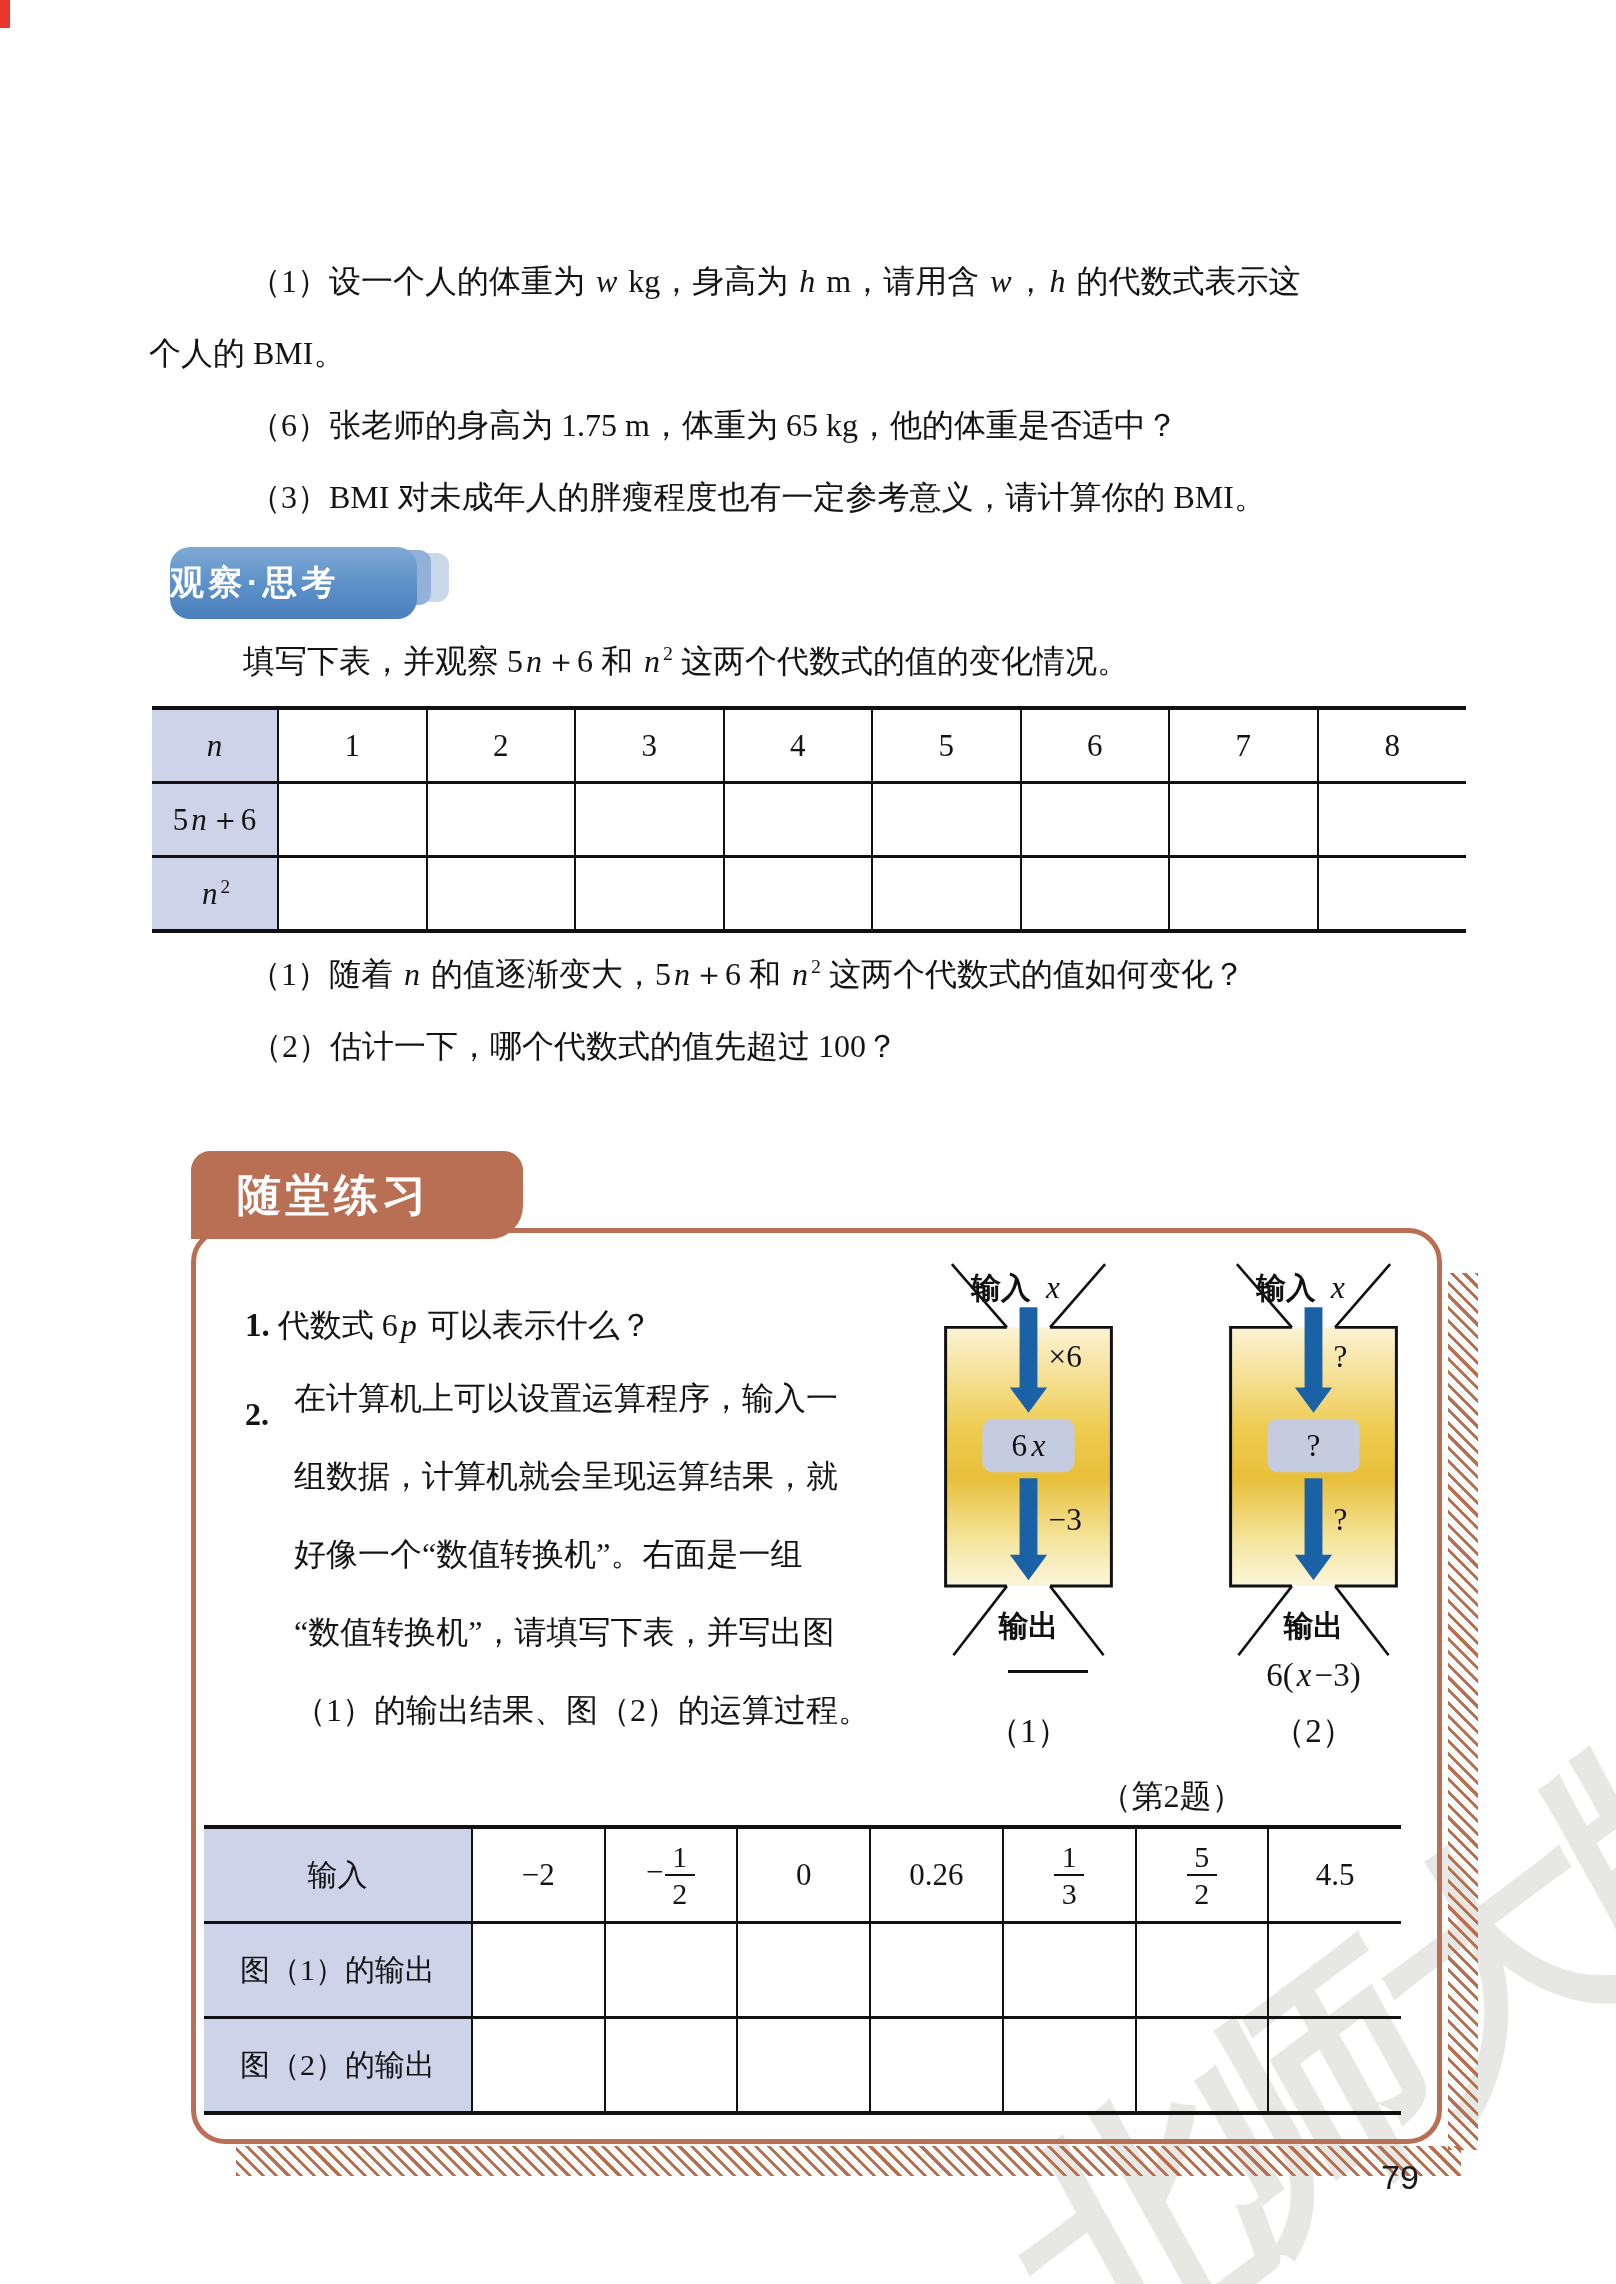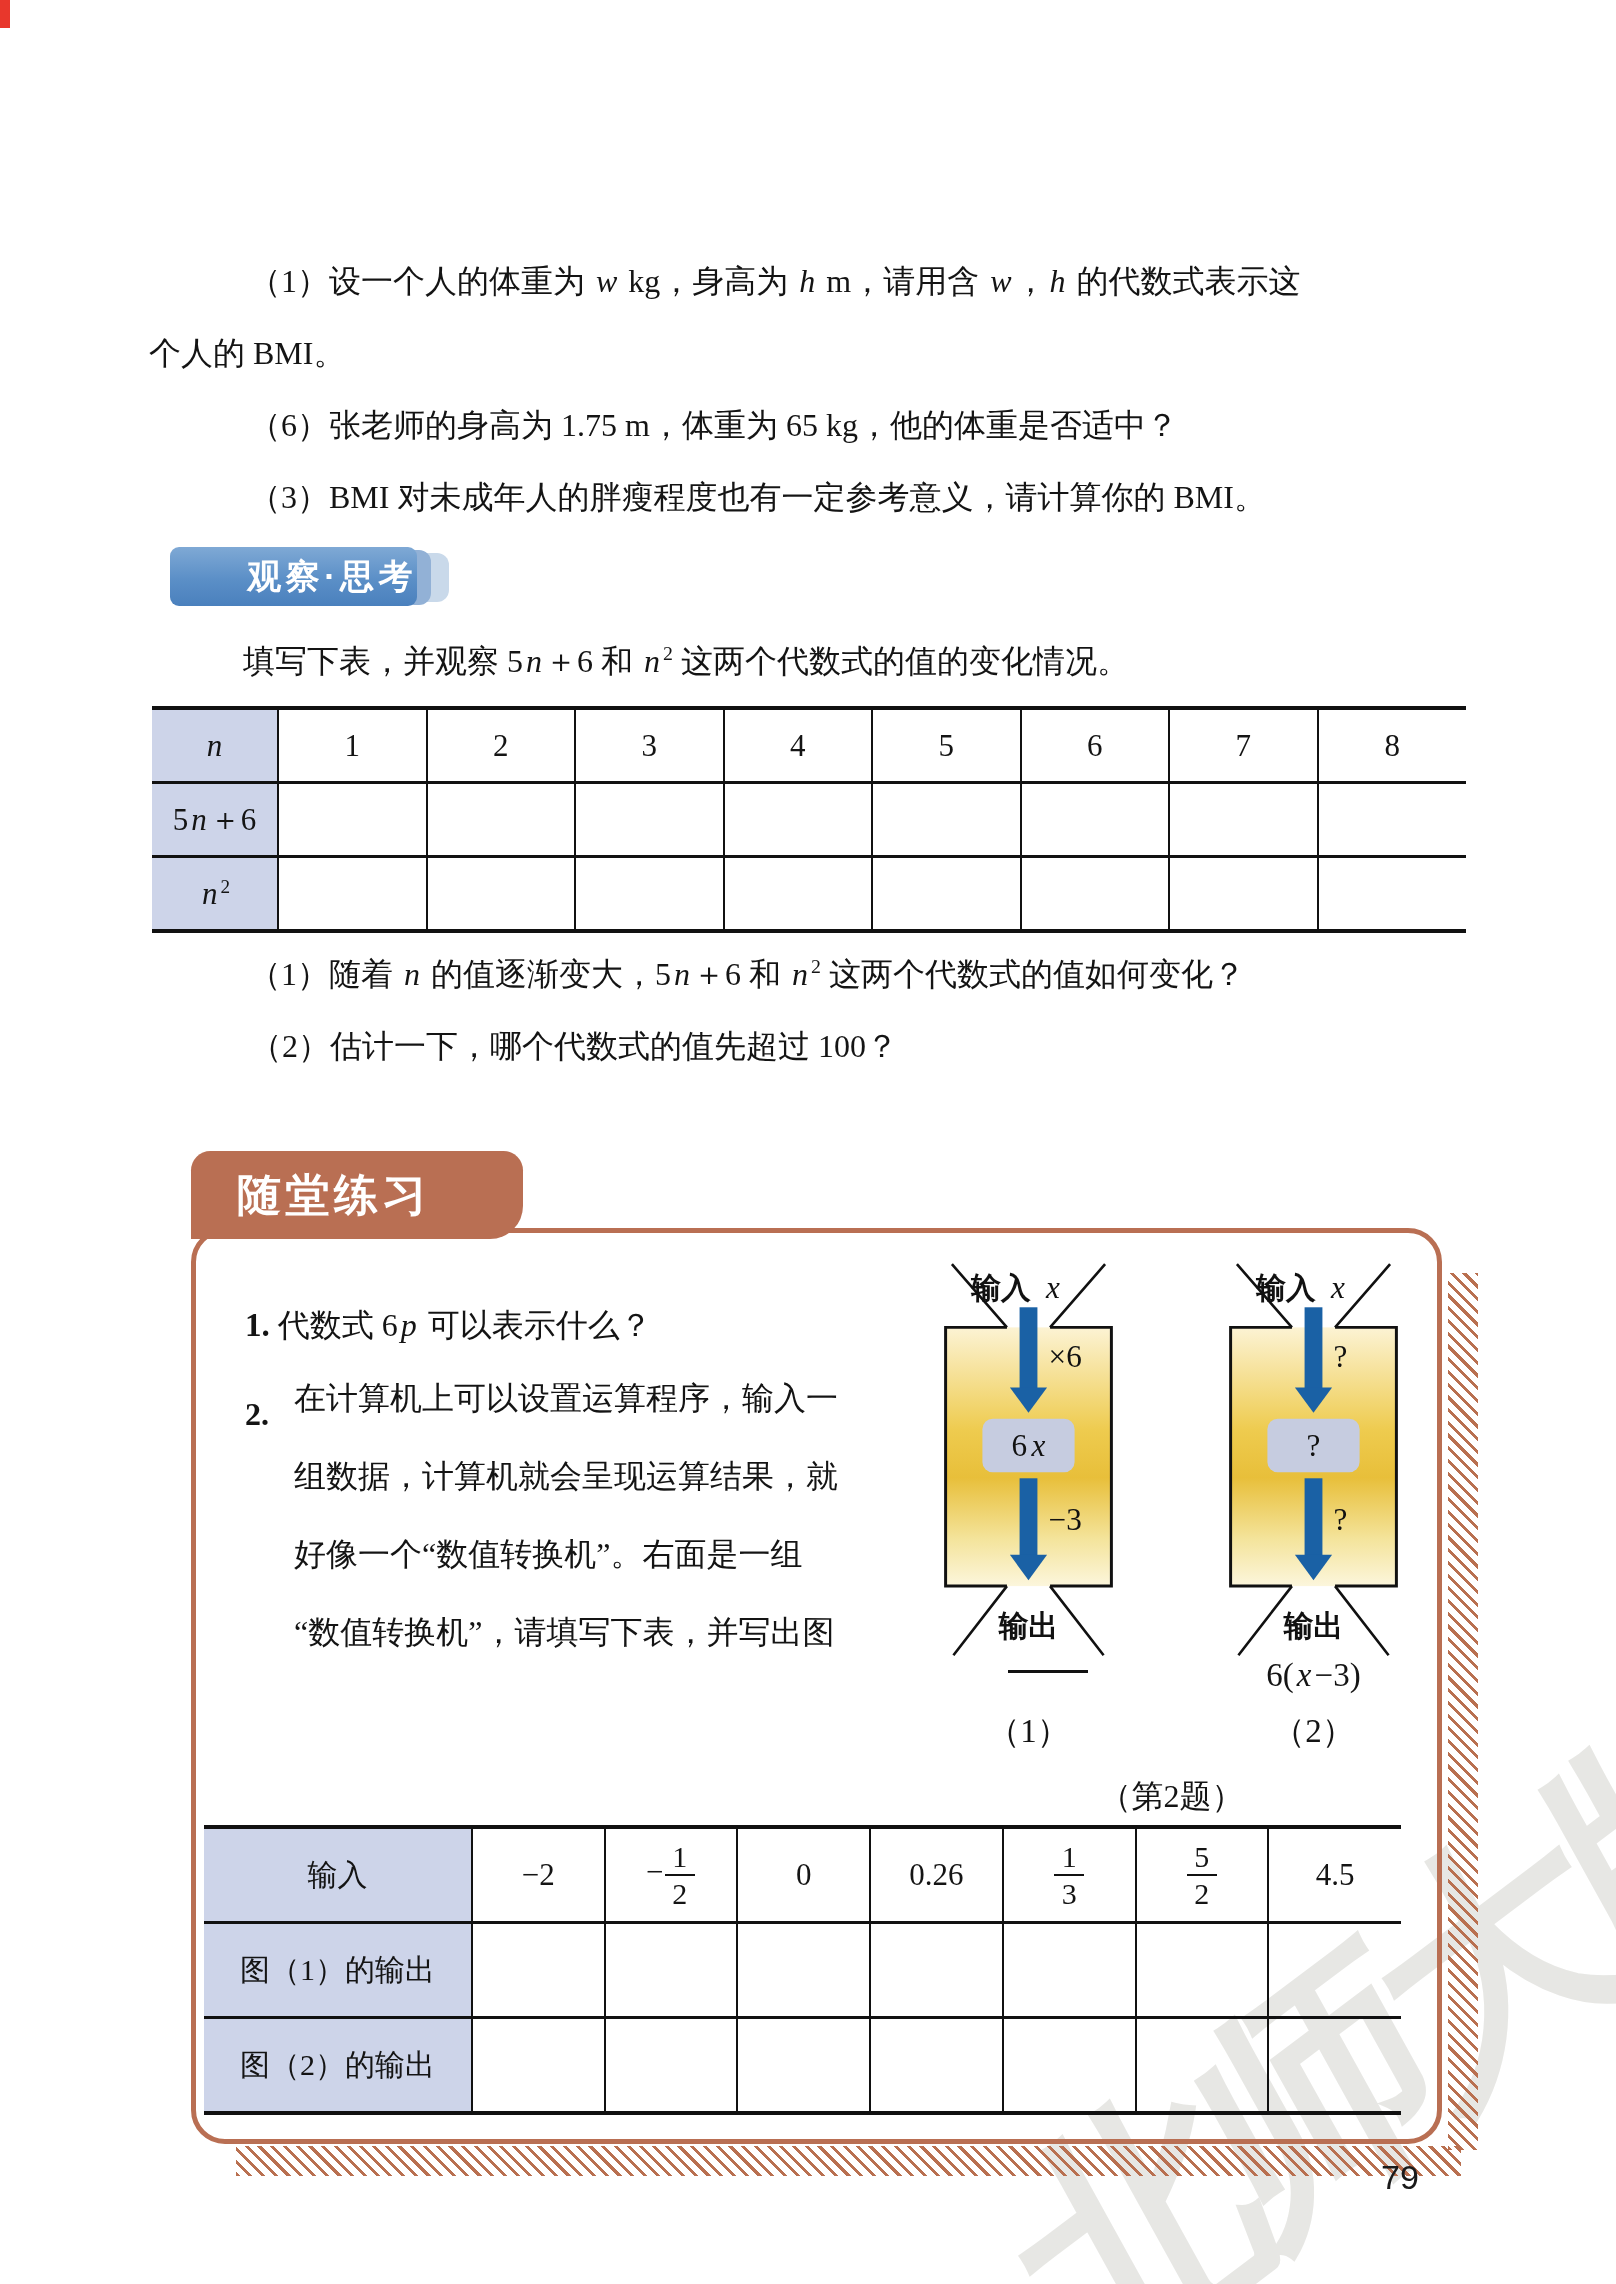--- a/index.html
+++ b/index.html
@@ -16,23 +16,23 @@
   
   .corner{left:0;top:0;width:10.4px;height:28px;background:#e8372c;z-index:3;}
   
   .txt{font-size:32px;line-height:72px;color:#141414;}
   .indent{text-indent:100px;}
   .var{font-style:italic;font-family:"Liberation Serif","DejaVu Serif",serif;padding:0 3px;}
   .sup{vertical-align:super;font-size:0.62em;line-height:0;}
   
   .ob-l2{left:187px;top:553px;width:262px;height:49px;border-radius:12px;background:#c9d9ea;z-index:2;}
   .ob-l1{left:178px;top:550px;width:253px;height:55px;border-radius:12px;background:#92b1d6;z-index:2;}
-  .ob-main{left:170px;top:547px;width:247px;height:59px;border-radius:9px;z-index:2;
+  .ob-main{left:170px;top:547px;width:247px;height:72px;border-radius:20px;z-index:2;
            background:linear-gradient(180deg,#7fa9d5 0%,#5b8fc7 55%,#4a80bd 100%);
-           display:flex;align-items:center;justify-content:flex-end;}
+           display:flex;align-items:center;justify-content:flex-start;}
   .badge-txt{color:#fff;font-weight:bold;font-size:34px;letter-spacing:4.5px;
              font-family:"Liberation Sans","DejaVu Sans",sans-serif;}
   
   table{border-collapse:collapse;table-layout:fixed;}
   .t1{left:152px;top:706px;width:1314px;z-index:2;border-top:4.5px solid #111;border-bottom:4.5px solid #111;}
   .t1 td{border-left:2.2px solid #111;text-align:center;font-size:31px;padding:0;}
   .t1 td:first-child{border-left:none;background:#cdd4e9;}
   .t1 tr:first-child td{border-bottom:3px solid #111;}
   .t1 tr:nth-child(2) td{border-bottom:3px solid #111;}
   .t1 tr td{height:71px;}
@@ -159,20 +159,21 @@
     <span class="pnum">1.</span>
     <span><span>代数式 6</span><span class="var">p</span><span> 可以表示什么？</span></span>
   </div>
 
   <div class="abs z2 pnum" style="left:245px;top:1396px;font-size:32px;">2.</div>
   <div class="abs z2 p2lines" style="left:294px;top:1359px;width:669px;">
     <div>在计算机上可以设置运算程序，输入一</div>
     <div>组数据，计算机就会呈现运算结果，就</div>
     <div>好像一个“数值转换机”。右面是一组</div>
     <div>“数值转换机”，请填写下表，并写出图</div>
+    <div>（1）的输出结果、图（2）的运算过程。</div>
   </div>
 
   <svg class="abs z2" style="left:943px;top:1255px;" width="171" height="428" viewBox="0 0 230 575">
     <defs>
       <linearGradient id="gold" x1="0" y1="0" x2="0" y2="1">
         <stop offset="0" stop-color="#fcf3d4"></stop>
           <stop offset="0.4" stop-color="#eecb4e"></stop>
         <stop offset="0.58" stop-color="#e8bf3a"></stop>
           <stop offset="0.82" stop-color="#f4e49c"></stop>
         <stop offset="1" stop-color="#fcf6dc"></stop>

